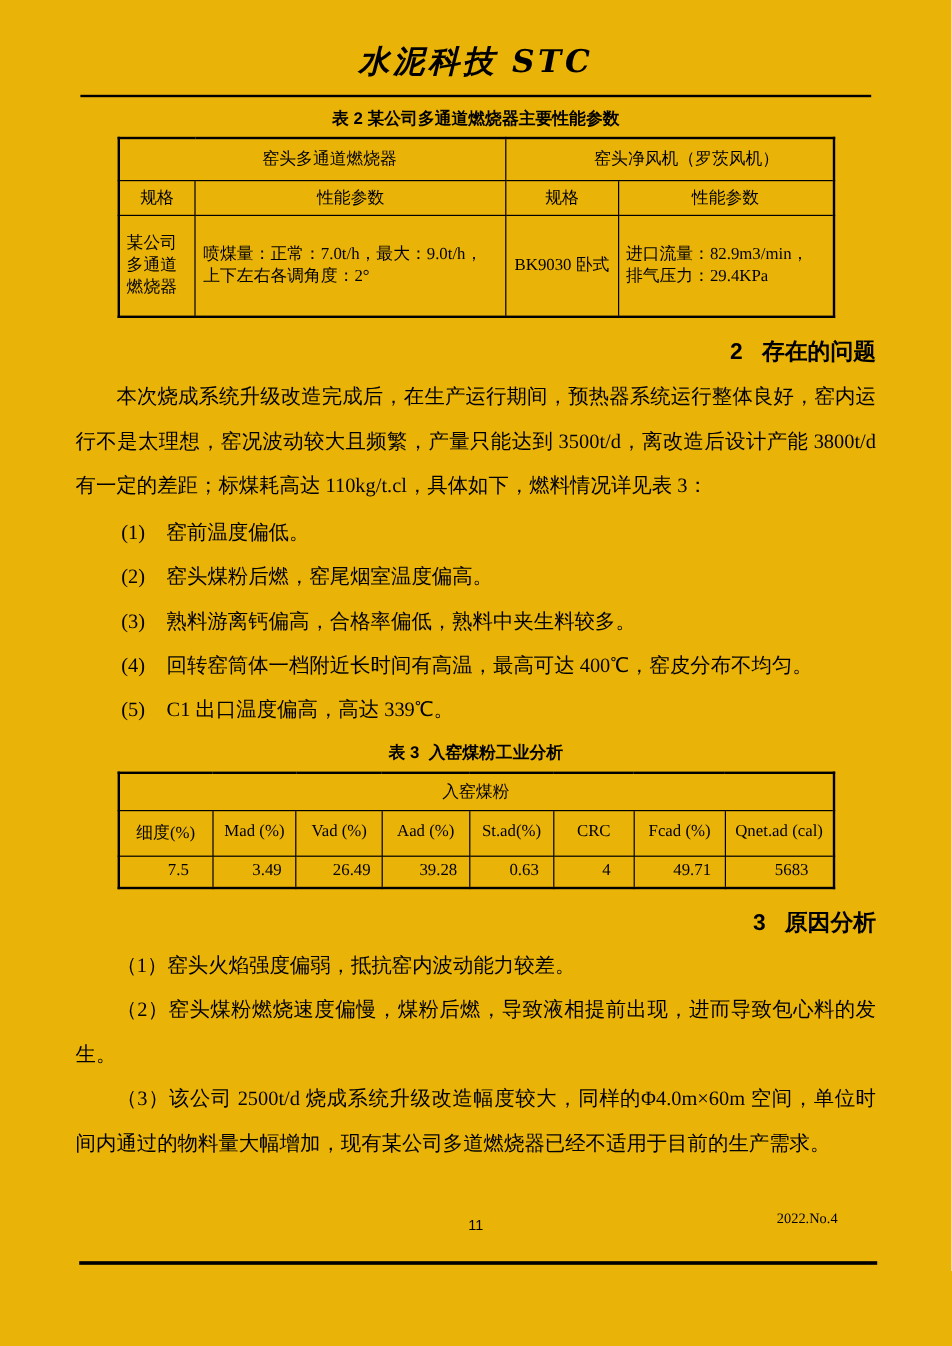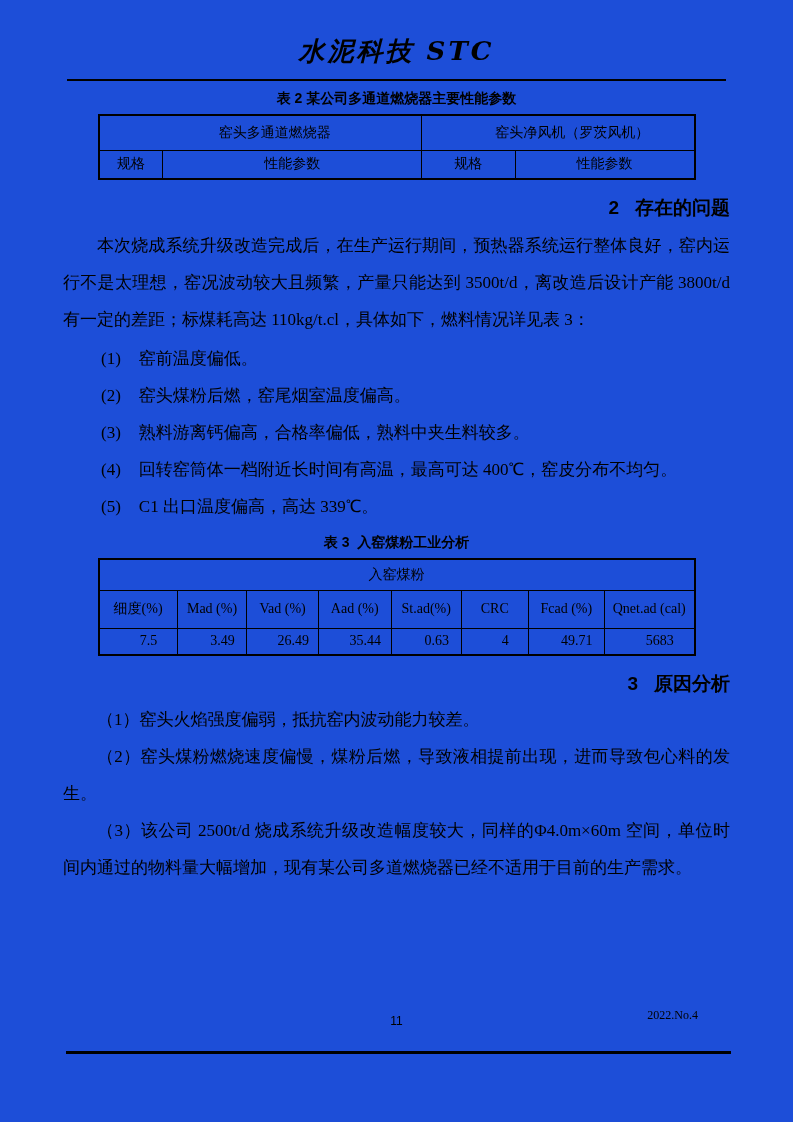--- a/index.html
+++ b/index.html
@@ -1,21 +1,21 @@
 <!DOCTYPE html>
 <html><head>
 <meta charset="utf-8">
 <style>
   * { margin:0; padding:0; box-sizing:border-box; }
   html,body { background:#ffffff; }
   .page {
     position:relative;
     width:793px; height:1122px;
     margin:0 auto;
-    background:#1d4ed8;
+    background:#eab308;
     color:#000;
     font-family:"Liberation Serif", serif;
     overflow:hidden;
   }
   .content { padding:0 63px; }
 
   .journal-title {
     padding-top:34px;
     text-align:center;
     font-family:"DejaVu Serif", serif;
@@ -146,20 +146,26 @@
       <tbody>
           <tr class="r1">
         <td colspan="2">窑头多通道燃烧器</td>
         <td colspan="2">窑头净风机（罗茨风机）</td>
       </tr>
       <tr class="r2">
         <td>规格</td>
         <td>性能参数</td>
         <td>规格</td>
         <td>性能参数</td>
+      </tr>
+      <tr class="r3">
+        <td class="cell-left">某公司多通道燃烧器</td>
+        <td class="cell-left">喷煤量：正常：7.0t/h，最大：9.0t/h，上下左右各调角度：2°</td>
+        <td>BK9030 卧式</td>
+        <td class="cell-left">进口流量：82.9m3/min，排气压力：29.4KPa</td>
       </tr>
     </tbody>
       </table>
 
     <div class="section-heading">
       <span class="h-num">2</span><span>存在的问题</span>
     </div>
 
     <div class="body-para">本次烧成系统升级改造完成后，在生产运行期间，预热器系统运行整体良好，窑内运行不是太理想，窑况波动较大且频繁，产量只能达到 3500t/d，离改造后设计产能 3800t/d 有一定的差距；标煤耗高达 110kg/t.cl，具体如下，燃料情况详见表 3：</div>
 
@@ -205,21 +211,21 @@
         <td>Aad (%)</td>
         <td>St.ad(%)</td>
         <td>CRC</td>
         <td>Fcad (%)</td>
         <td>Qnet.ad (cal)</td>
       </tr>
       <tr class="r3">
         <td>7.5</td>
         <td>3.49</td>
         <td>26.49</td>
-        <td>35.44</td>
+        <td>39.28</td>
         <td>0.63</td>
         <td>4</td>
         <td>49.71</td>
         <td>5683</td>
       </tr>
     </tbody>
       </table>
 
     <div class="section-heading">
       <span class="h-num">3</span><span>原因分析</span>

